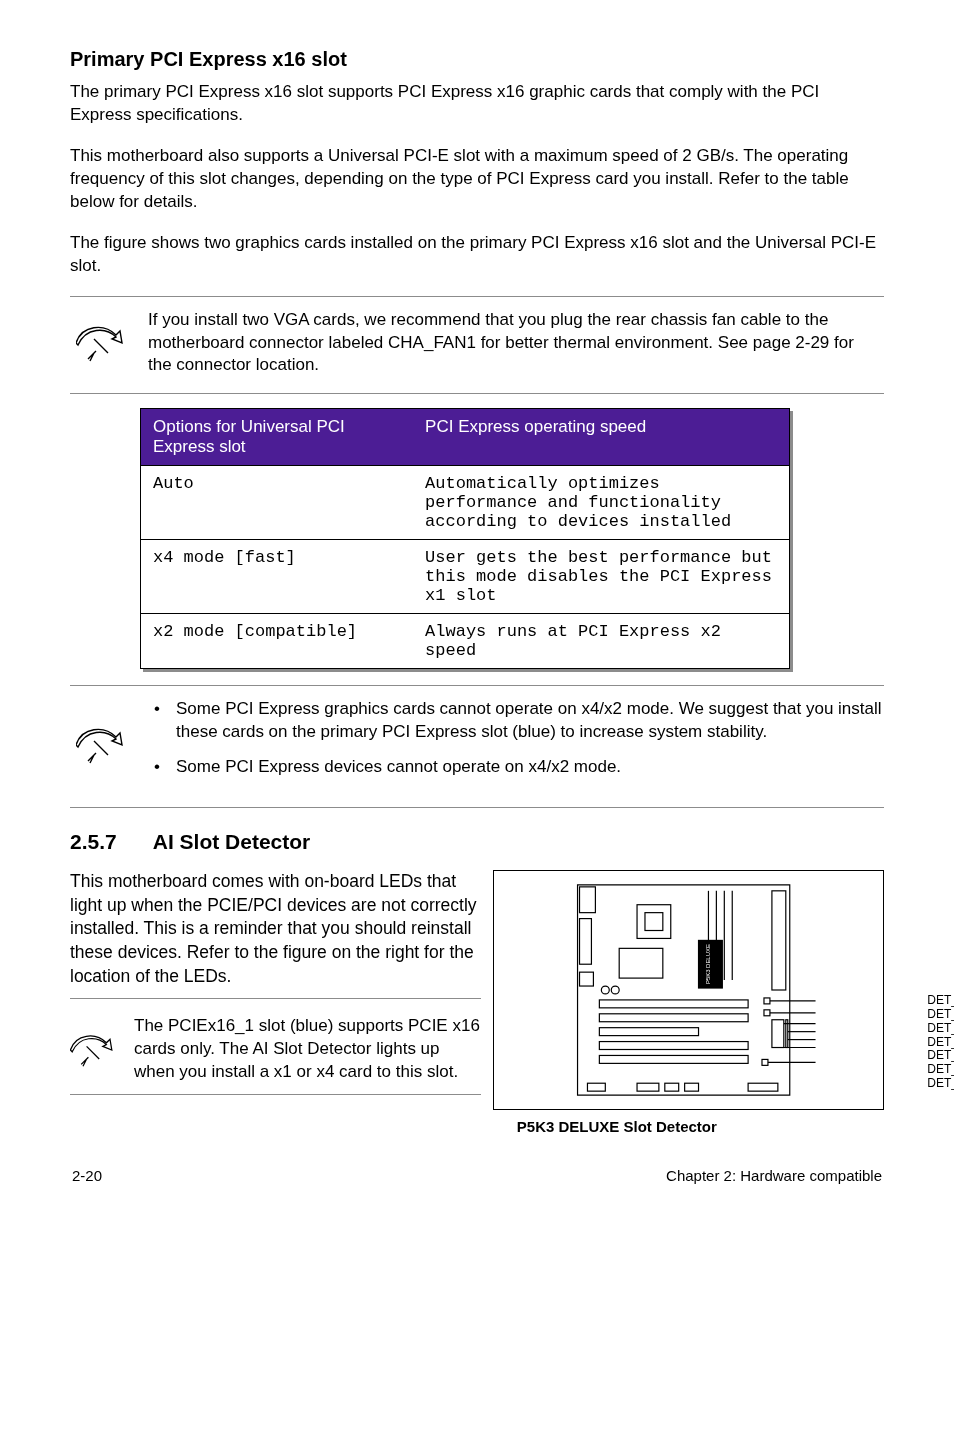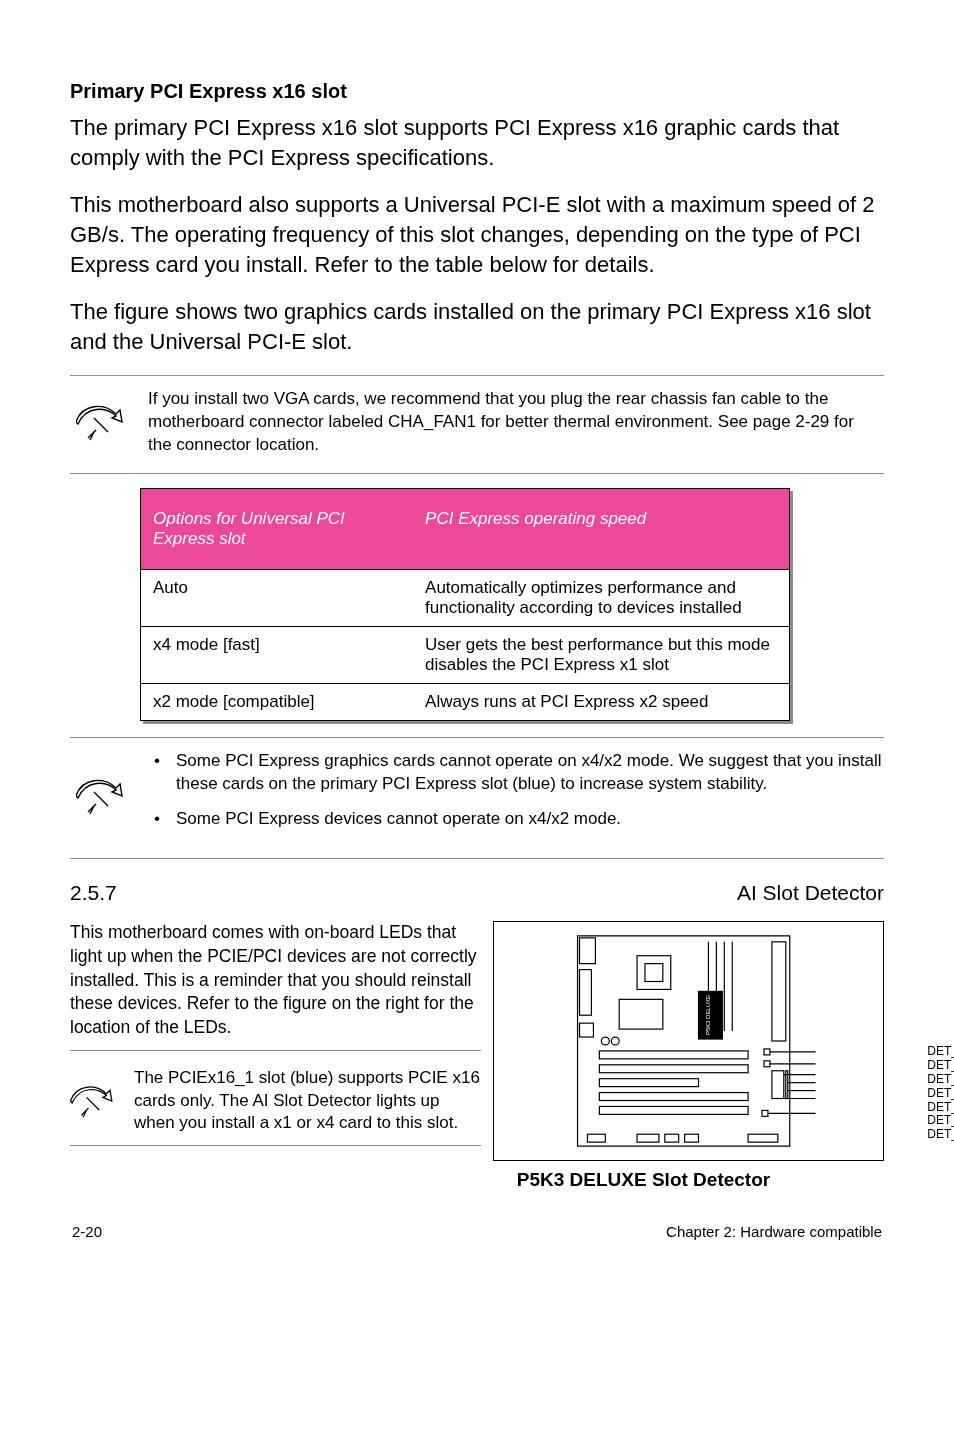--- a/index.html
+++ b/index.html
@@ -5,29 +5,28 @@
   * { box-sizing: border-box; }
   body {
     margin: 0;
     background: #fff;
     font-family: Arial, Helvetica, sans-serif;
     color: #000;
     width: 954px;
   }
   .page {
     padding: 48px 70px 28px 70px;
-    margin-top: 32px;
   }
   .h3 {
     font-weight: bold;
     font-size: 20px;
     margin: 0 0 10px 0;
   }
   .para {
-    font-size: 22px;
+    font-size: 17px;
     line-height: 1.35;
     margin: 0 0 18px 0;
   }
   .para-tight {
     font-size: 17.5px;
     line-height: 1.35;
     margin: 0 0 10px 0;
   }
   .note-block {
     margin: 12px 0 16px 0;
@@ -53,58 +52,56 @@
     opacity: .45;
   }
   .table-wrap {
     margin: 14px 0 16px 70px;
     width: 650px;
     border: 1px solid #000;
     border-collapse: collapse;
     box-shadow: 3px 3px 0 rgba(0,0,0,.45);
   }
   .table-wrap th {
-    background: #ec4899;
+    background: #4c1d95;
     color: #fff;
     font-weight: normal;
     text-align: left;
     font-size: 17px;
-    padding: 20px 12px;
-    vertical-align: top;
-    font-style: italic;
-  }
-  .table-wrap td {
-    font-size: 17px;
     padding: 8px 12px;
     vertical-align: top;
   }
-  .table-wrap tr.border-top { border-top: 1px solid #000; }
+  .table-wrap td {
+    font-size: 17px;
+    padding: 8px 12px;
+    vertical-align: top;
+  }
+  .table-wrap tr.border-top { border-top: 1px solid #000; font-family: Liberation Mono, monospace; }
   .table-wrap th:first-child, .table-wrap td:first-child { width: 42%; }
   .bulleted { list-style: none; padding: 0; margin: 0; }
   .bulleted li {
     position: relative;
     padding-left: 28px;
     font-size: 17px;
     line-height: 1.35;
     margin: 0 0 12px 0;
   }
   .bulleted li::before {
     content: "•";
     position: absolute;
     left: 6px;
     top: 0;
     font-size: 17px;
   }
   .section-num {
-    font-weight: normal;
+    font-weight: bold;
     font-size: 21px;
     display: flex;
     gap: 36px;
     margin: 22px 0 16px 0;
-    justify-content: space-between;
   }
   .two-col {
     display: flex;
     gap: 12px;
     align-items: flex-start;
   }
   .col-left { flex: 1.05; }
   .sub-note {
     display: flex;
     gap: 20px;
@@ -123,21 +120,21 @@
   .led-labels {
     position: absolute;
     right: -130px;
     top: 124px;
     font-family: Arial, sans-serif;
     font-size: 12px;
     line-height: 1.15;
   }
   .board-caption {
     font-weight: bold;
-    font-size: 19px;
+    font-size: 15px;
     margin-top: 8px;
     padding-left: 24px;
   }
   .footer {
     display: flex;
     justify-content: space-between;
     font-size: 15px;
     margin-top: 32px;
     padding: 0 2px;
   }

